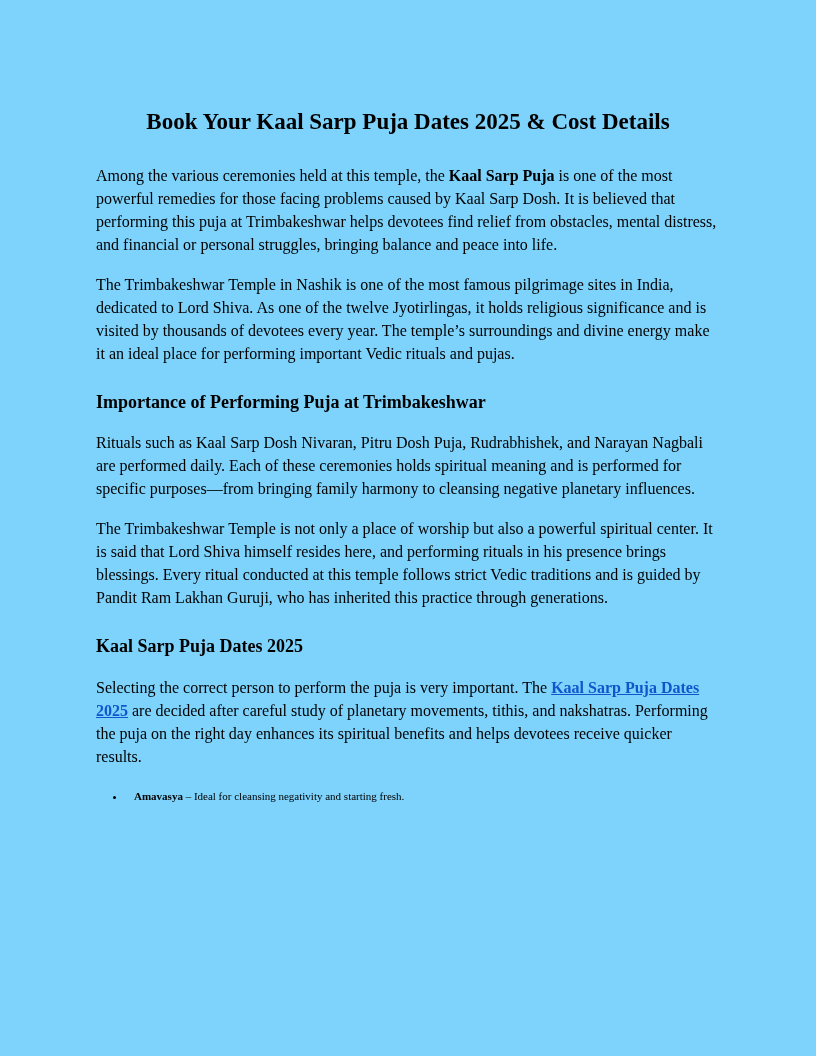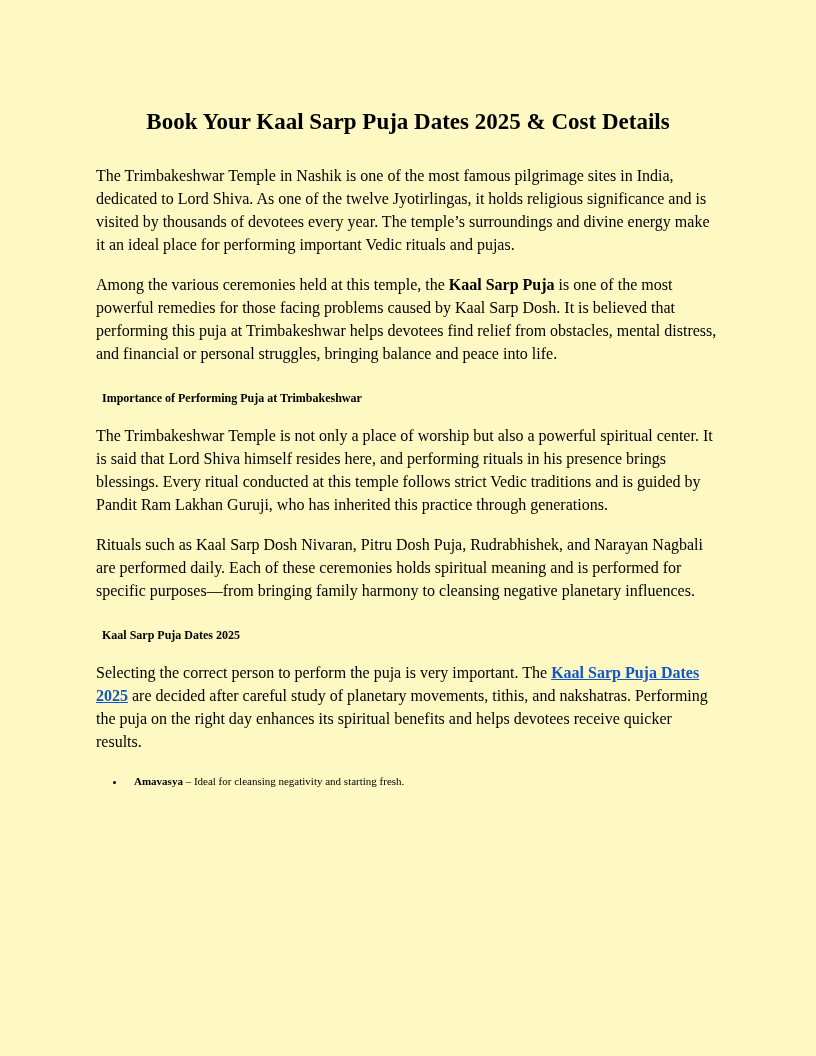--- a/index.html
+++ b/index.html
@@ -5,42 +5,42 @@
   * { margin: 0; padding: 0; box-sizing: border-box; }
   html, body {
     background: #ffffff;
     font-family: "Liberation Serif", "DejaVu Serif", serif;
     color: #000000;
   }
   .page {
     width: 816px;
     height: 1056px;
     margin: 0 auto;
-    background: #fef9c3;
+    background: #7dd3fc;
     padding: 90px 96px 60px 96px;
     overflow: hidden;
   }
   .doc-title {
     font-size: 23px;
     font-weight: bold;
     text-align: center;
     line-height: 1.2;
     margin: 18px 0 28px 0;
   }
   .body-text {
     font-size: 16px;
     line-height: 23px;
     margin: 0 0 17px 0;
     text-align: left;
   }
   .section-heading {
-    font-size: 12px;
+    font-size: 18px;
     font-weight: bold;
     line-height: 1.25;
-    margin: 26px 0 18px 6px;
+    margin: 26px 0 18px 0;
   }
   .doc-link {
     color: #1155cc;
     font-weight: bold;
     text-decoration: underline;
     cursor: pointer;
   }
   strong { font-weight: bold; }
   ul.occasion-list {
     margin: 0 0 17px 0;
@@ -54,35 +54,35 @@
   }
 </style>
 </head>
 <body>
 
 <div class="page">
 
   <h1 class="doc-title">Book Your Kaal Sarp Puja Dates 2025 &amp; Cost Details</h1>
 
   <p class="body-text">
-    <span>The Trimbakeshwar Temple in Nashik is one of the most famous pilgrimage sites in India, dedicated to Lord Shiva. As one of the twelve Jyotirlingas, it holds religious significance and is visited by thousands of devotees every year. The temple’s surroundings and divine energy make it an ideal place for performing important Vedic rituals and pujas.</span>
+    <span>Among the various ceremonies held at this temple, the </span><strong>Kaal Sarp Puja</strong><span> is one of the most powerful remedies for those facing problems caused by Kaal Sarp Dosh. It is believed that performing this puja at Trimbakeshwar helps devotees find relief from obstacles, mental distress, and financial or personal struggles, bringing balance and peace into life.</span>
   </p>
 
   <p class="body-text">
-    <span>Among the various ceremonies held at this temple, the </span><strong>Kaal Sarp Puja</strong><span> is one of the most powerful remedies for those facing problems caused by Kaal Sarp Dosh. It is believed that performing this puja at Trimbakeshwar helps devotees find relief from obstacles, mental distress, and financial or personal struggles, bringing balance and peace into life.</span>
+    <span>The Trimbakeshwar Temple in Nashik is one of the most famous pilgrimage sites in India, dedicated to Lord Shiva. As one of the twelve Jyotirlingas, it holds religious significance and is visited by thousands of devotees every year. The temple’s surroundings and divine energy make it an ideal place for performing important Vedic rituals and pujas.</span>
   </p>
 
   <h2 class="section-heading">Importance of Performing Puja at Trimbakeshwar</h2>
 
   <p class="body-text">
-    <span>The Trimbakeshwar Temple is not only a place of worship but also a powerful spiritual center. It is said that Lord Shiva himself resides here, and performing rituals in his presence brings blessings. Every ritual conducted at this temple follows strict Vedic traditions and is guided by Pandit Ram Lakhan Guruji, who has inherited this practice through generations.</span>
+    <span>Rituals such as Kaal Sarp Dosh Nivaran, Pitru Dosh Puja, Rudrabhishek, and Narayan Nagbali are performed daily. Each of these ceremonies holds spiritual meaning and is performed for specific purposes—from bringing family harmony to cleansing negative planetary influences.</span>
   </p>
 
   <p class="body-text">
-    <span>Rituals such as Kaal Sarp Dosh Nivaran, Pitru Dosh Puja, Rudrabhishek, and Narayan Nagbali are performed daily. Each of these ceremonies holds spiritual meaning and is performed for specific purposes—from bringing family harmony to cleansing negative planetary influences.</span>
+    <span>The Trimbakeshwar Temple is not only a place of worship but also a powerful spiritual center. It is said that Lord Shiva himself resides here, and performing rituals in his presence brings blessings. Every ritual conducted at this temple follows strict Vedic traditions and is guided by Pandit Ram Lakhan Guruji, who has inherited this practice through generations.</span>
   </p>
 
   <h2 class="section-heading">Kaal Sarp Puja Dates 2025</h2>
 
   <p class="body-text">
     <span>Selecting the correct person to perform the puja is very important. The </span><a href="#" class="doc-link">Kaal Sarp Puja Dates 2025</a><span> are decided after careful study of planetary movements, tithis, and nakshatras. Performing the puja on the right day enhances its spiritual benefits and helps devotees receive quicker results.</span>
   </p>
 
 
   <ul class="occasion-list">

